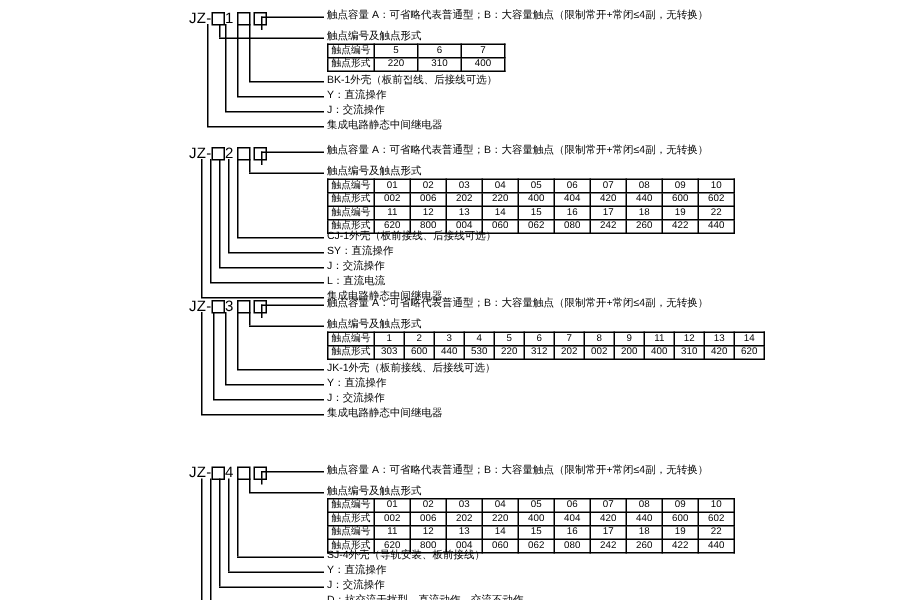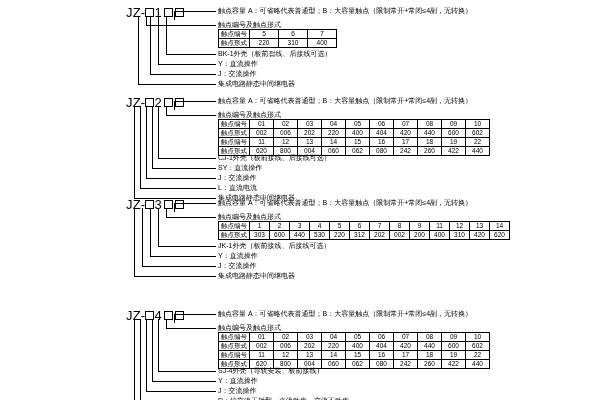--- a/index.html
+++ b/index.html
@@ -1,19 +1,19 @@
 <!DOCTYPE html>
 <html><head>
 <meta charset="utf-8">
 <style>
   html,body{margin:0;padding:0;background:#ffffff;}
   body{width:600px;height:400px;overflow:hidden;font-family:"Liberation Sans","DejaVu Sans",sans-serif;color:#000;}
   .page{position:relative;width:600px;height:400px;}
   .code-row{display:flex;align-items:flex-start;font-size:7px;line-height:9px;}
-  .code-text{white-space:nowrap;letter-spacing:0.2px;font-size:13px;}
+  .code-text{white-space:nowrap;letter-spacing:0.2px;font-size:10px;}
   .boxes{display:inline-flex;gap:2px;margin-left:2px;}
   .sqbox{width:7px;height:7px;border:0.7px solid #000;display:inline-block;}
   .leader{position:absolute;border-left:0.7px solid #000;}
   .hline{position:absolute;border-top:0.7px solid #000;}
   .lbl{position:absolute;font-size:7px;line-height:8px;white-space:nowrap;}
   table.t{border-collapse:collapse;font-size:6.5px;}
   table.t td{border:0.6px solid #000;padding:0px 2px;text-align:center;height:8px;line-height:8px;white-space:nowrap;}
   table.t td.hd{text-align:left;padding-left:2px;}
   .tblwrap{position:absolute;}
 </style>

